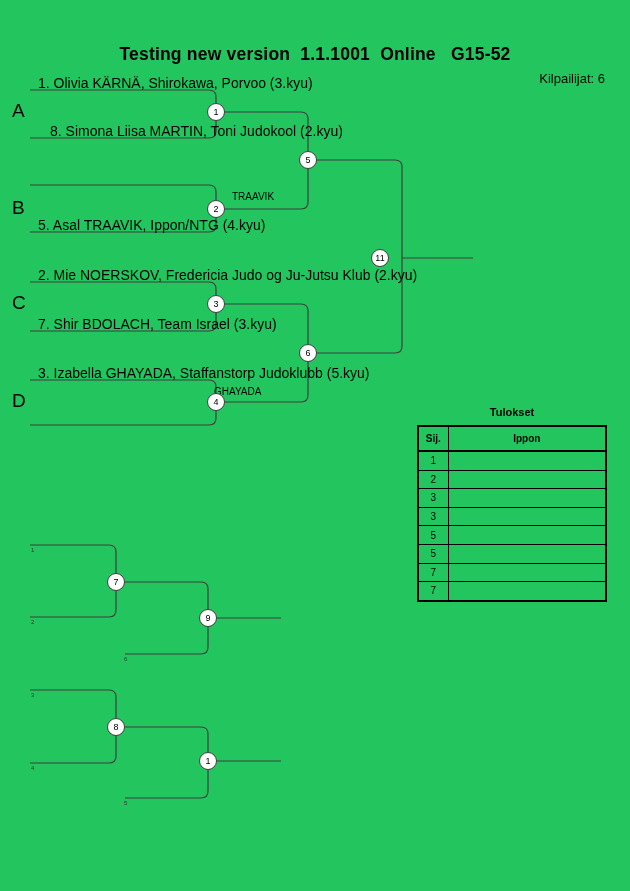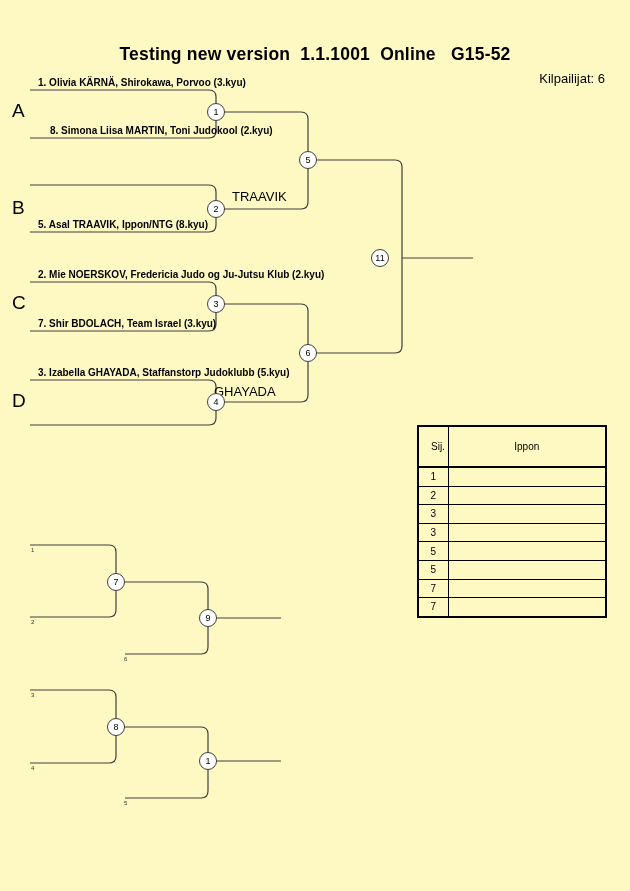--- a/index.html
+++ b/index.html
@@ -1,35 +1,35 @@
 <!DOCTYPE html>
 <html><head>
 <meta charset="utf-8">
 <style>
   html,body { margin:0; padding:0; background:#ffffff; }
   .page {
-    position:relative; width:630px; height:891px; background:#fef9c3;
+    position:relative; width:630px; height:891px; background:#22c55e;
     font-family:"Liberation Sans", sans-serif; color:#000; overflow:hidden;
   }
   .abs { position:absolute; }
   .title {
     left:0; top:44px; width:630px; text-align:center;
     font-size:17.5px; font-weight:bold; white-space:pre; letter-spacing:0.2px;
   }
   .competitors {
     left:465px; top:71px; width:140px; text-align:right; font-size:13px;
   }
   .player {
-    font-size:10px; line-height:12px; white-space:nowrap;font-weight:bold;
+    font-size:14px; line-height:12px; white-space:nowrap;
   }
   .letter {
     font-size:19px; line-height:20px; width:24px;
   }
   .winner-label {
-    font-size:13px; line-height:11px; white-space:nowrap;
+    font-size:10px; line-height:11px; white-space:nowrap;
   }
   .mc {
     box-sizing:border-box; width:18px; height:18px; border:1px solid #3f3f3f;
     border-radius:50%; background:#fff; text-align:center;
     font-size:9px; line-height:16px;
   }
   .seed {
     font-size:6px; line-height:7px; color:#333;
   }
   svg.lines { left:0; top:0; }
@@ -37,21 +37,21 @@
     left:417px; top:406px; width:190px; text-align:center;
     font-size:11px; font-weight:bold;
   }
   table.results {
     position:absolute; left:417px; top:425px; width:190px;
     border-collapse:collapse; table-layout:fixed;
     border:2px solid #000; font-size:10px;
   }
   table.results th {
     border:1px solid #000; border-bottom:2px solid #000;
-    height:15px; font-weight:normal; text-align:center; padding:12px;
+    height:15px; font-weight:bold; text-align:center; padding:4px;
   }
   table.results td {
     border:1px solid #000; height:17.6px; padding:0 3px;
     text-align:center;
   }
   table.results td.nimi { text-align:left; }
   .col-sij { width:30px; }
 </style>
 </head>
 <body>
@@ -100,21 +100,21 @@
     </g>
   </svg>
 
   <div class="abs letter" style="left:12px;top:101px;">A</div>
   <div class="abs letter" style="left:12px;top:198px;">B</div>
   <div class="abs letter" style="left:12px;top:293px;">C</div>
   <div class="abs letter" style="left:12px;top:391px;">D</div>
 
   <div class="abs player" style="left:38px;top:77px;">1. Olivia KÄRNÄ, Shirokawa, Porvoo (3.kyu)</div>
   <div class="abs player" style="left:38px;top:125px;margin-left:12px;">8. Simona Liisa MARTIN, Toni Judokool (2.kyu)</div>
-  <div class="abs player" style="left:38px;top:219px;">5. Asal TRAAVIK, Ippon/NTG (8.kyu)</div>
+  <div class="abs player" style="left:38px;top:219px;">5. Asal TRAAVIK, Ippon/NTG (4.kyu)</div>
   <div class="abs player" style="left:38px;top:269px;">2. Mie NOERSKOV, Fredericia Judo og Ju-Jutsu Klub (2.kyu)</div>
   <div class="abs player" style="left:38px;top:318px;">7. Shir BDOLACH, Team Israel (3.kyu)</div>
   <div class="abs player" style="left:38px;top:367px;">3. Izabella GHAYADA, Staffanstorp Judoklubb (5.kyu)</div>
 
   <div class="abs winner-label" style="left:232px;top:191px;">TRAAVIK</div>
   <div class="abs winner-label" style="left:214px;top:386px;">GHAYADA</div>
 
   <div class="abs mc" style="left:207px;top:103px;">1</div>
   <div class="abs mc" style="left:207px;top:200px;">2</div>
   <div class="abs mc" style="left:207px;top:295px;">3</div>
@@ -128,20 +128,21 @@
   <div class="abs mc" style="left:107px;top:718px;">8</div>
   <div class="abs mc" style="left:199px;top:752px;">1</div>
 
   <div class="abs seed" style="left:31px;top:547px;">1</div>
   <div class="abs seed" style="left:31px;top:619px;">2</div>
   <div class="abs seed" style="left:124px;top:656px;">6</div>
   <div class="abs seed" style="left:31px;top:692px;">3</div>
   <div class="abs seed" style="left:31px;top:765px;">4</div>
   <div class="abs seed" style="left:124px;top:800px;">5</div>
 
+  <div class="abs results-title">Tulokset</div>
   <table class="results">
     <colgroup>
         <col class="col-sij">
         <col>
       </colgroup>
     <thead>
       <tr>
         <th>Sij.</th>
         <th>Ippon</th>
       </tr>

